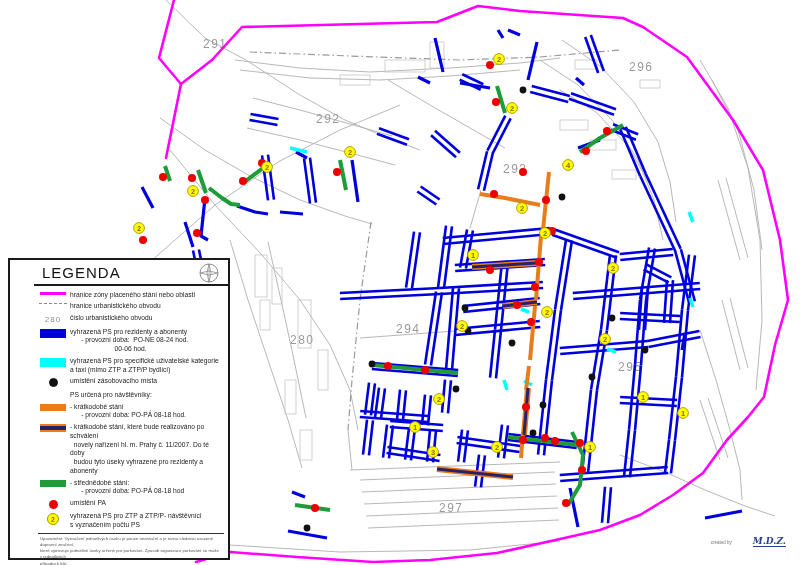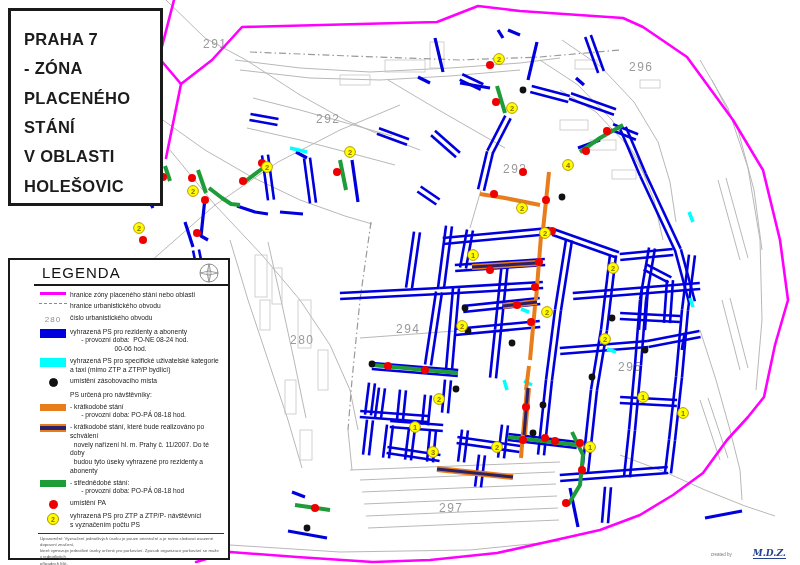--- a/index.html
+++ b/index.html
@@ -30,21 +30,21 @@
   .b-dark{height:8px;background:#e87d1c;display:flex;align-items:center;}
   .b-dark .core{height:4px;width:100%;background:#2b2168;}
   .b-green{height:7px;background:#1d9c38;}
   .dot{border-radius:50%;}
   .d-black{width:7px;height:7px;background:#111;border:1px solid #111;}
   .d-red{width:9px;height:9px;background:#ee0000;}
   .d-yellow{width:10px;height:10px;background:#ffff00;border:1px solid #b09000;
             display:flex;align-items:center;justify-content:center;font-size:7px;font-weight:bold;color:#8a6a00;}
   #legendnote{font-size:4.3px;line-height:1.45;color:#555;border-top:1px solid #333;
               margin:2px 4px 0 4px;padding:1.5px 2px 2px 2px;}
-  #credit{position:absolute;right:14px;bottom:6px;z-index:5;display:flex;align-items:baseline;gap:21px;}
+  #credit{position:absolute;right:14px;bottom:18px;z-index:5;display:flex;align-items:baseline;gap:21px;}
   #credit .pre{font-size:4.5px;color:#777;}
   #credit .logo{font-family:"DejaVu Serif",serif;font-style:italic;font-weight:bold;font-size:9px;
                 color:#26418f;border-bottom:1.5px solid #26418f;}
 </style>
 </head>
 <body>
 
 <div id="stage">
   <svg id="mapsvg" width="800" height="565" viewBox="0 0 800 565">
       <polyline points="166,0 205,38 246,60 300,95 345,120 388,138 420,150" fill="none" stroke="#b8b8b8" stroke-width="1" stroke-linecap="butt" stroke-linejoin="round"></polyline>
@@ -389,29 +389,20 @@
       <circle cx="415" cy="427" r="5.4" fill="#ffff00" stroke="#b09000" stroke-width="0.9"></circle>
       <text x="415" y="429.6" fill="#8a6a00" font-size="7.5" font-weight="bold" text-anchor="middle" font-family="&quot;Liberation Sans&quot;,sans-serif">1</text>
       <circle cx="433" cy="452" r="5.4" fill="#ffff00" stroke="#b09000" stroke-width="0.9"></circle>
       <text x="433" y="454.6" fill="#8a6a00" font-size="7.5" font-weight="bold" text-anchor="middle" font-family="&quot;Liberation Sans&quot;,sans-serif">3</text>
       <circle cx="497" cy="447" r="5.4" fill="#ffff00" stroke="#b09000" stroke-width="0.9"></circle>
       <text x="497" y="449.6" fill="#8a6a00" font-size="7.5" font-weight="bold" text-anchor="middle" font-family="&quot;Liberation Sans&quot;,sans-serif">2</text>
       <circle cx="590" cy="447" r="5.4" fill="#ffff00" stroke="#b09000" stroke-width="0.9"></circle>
       <text x="590" y="449.6" fill="#8a6a00" font-size="7.5" font-weight="bold" text-anchor="middle" font-family="&quot;Liberation Sans&quot;,sans-serif">1</text>
     </svg>
 
-  <div id="titlebox">
-
-  <div class="tline">PRAHA 7</div>
-      <div class="tline">- ZÓNA</div>
-      <div class="tline">PLACENÉHO</div>
-      <div class="tline">STÁNÍ</div>
-      <div class="tline">V OBLASTI</div>
-      <div class="tline">HOLEŠOVIC</div>
-    </div>
 
   <div id="legend">
     <div id="legendhead">
       <span id="legendtitle">LEGENDA</span>
       <svg width="22" height="22" viewBox="0 0 22 22">
         <circle cx="11" cy="11" r="9" fill="none" stroke="#8a8a8a" stroke-width="1"></circle>
         <path d="M11 2 L13 11 L11 20 L9 11 Z" fill="none" stroke="#8a8a8a" stroke-width="0.8"></path>
         <path d="M2 11 L11 9 L20 11 L11 13 Z" fill="none" stroke="#8a8a8a" stroke-width="0.8"></path>
         <line x1="11" y1="2" x2="11" y2="20" stroke="#8a8a8a" stroke-width="0.6"></line>
       </svg>

